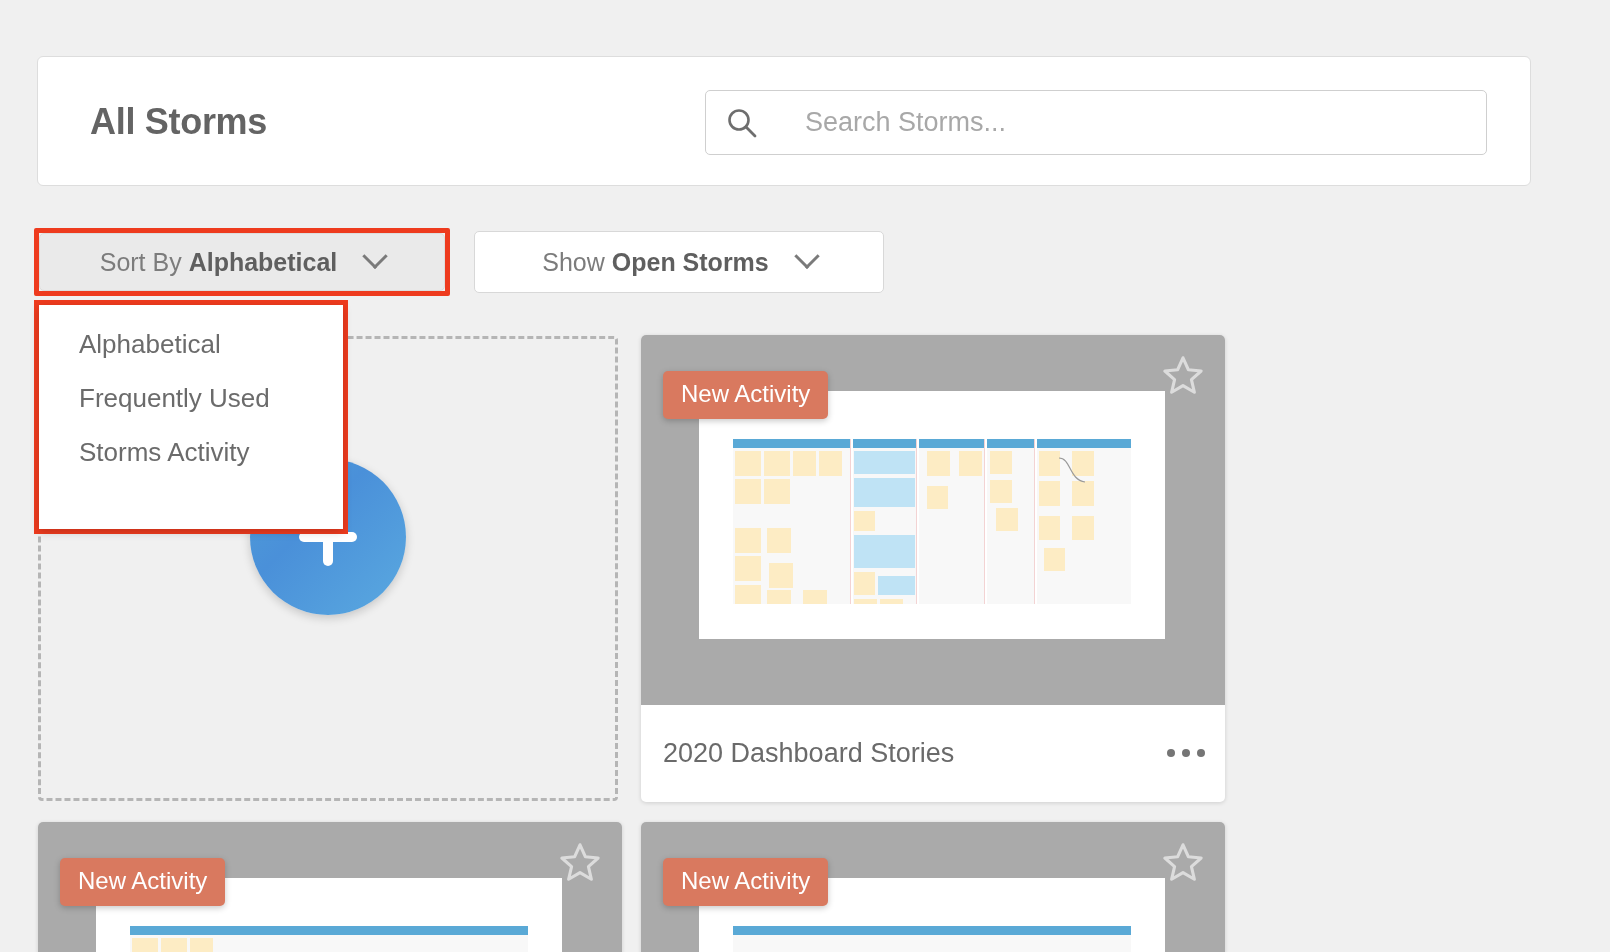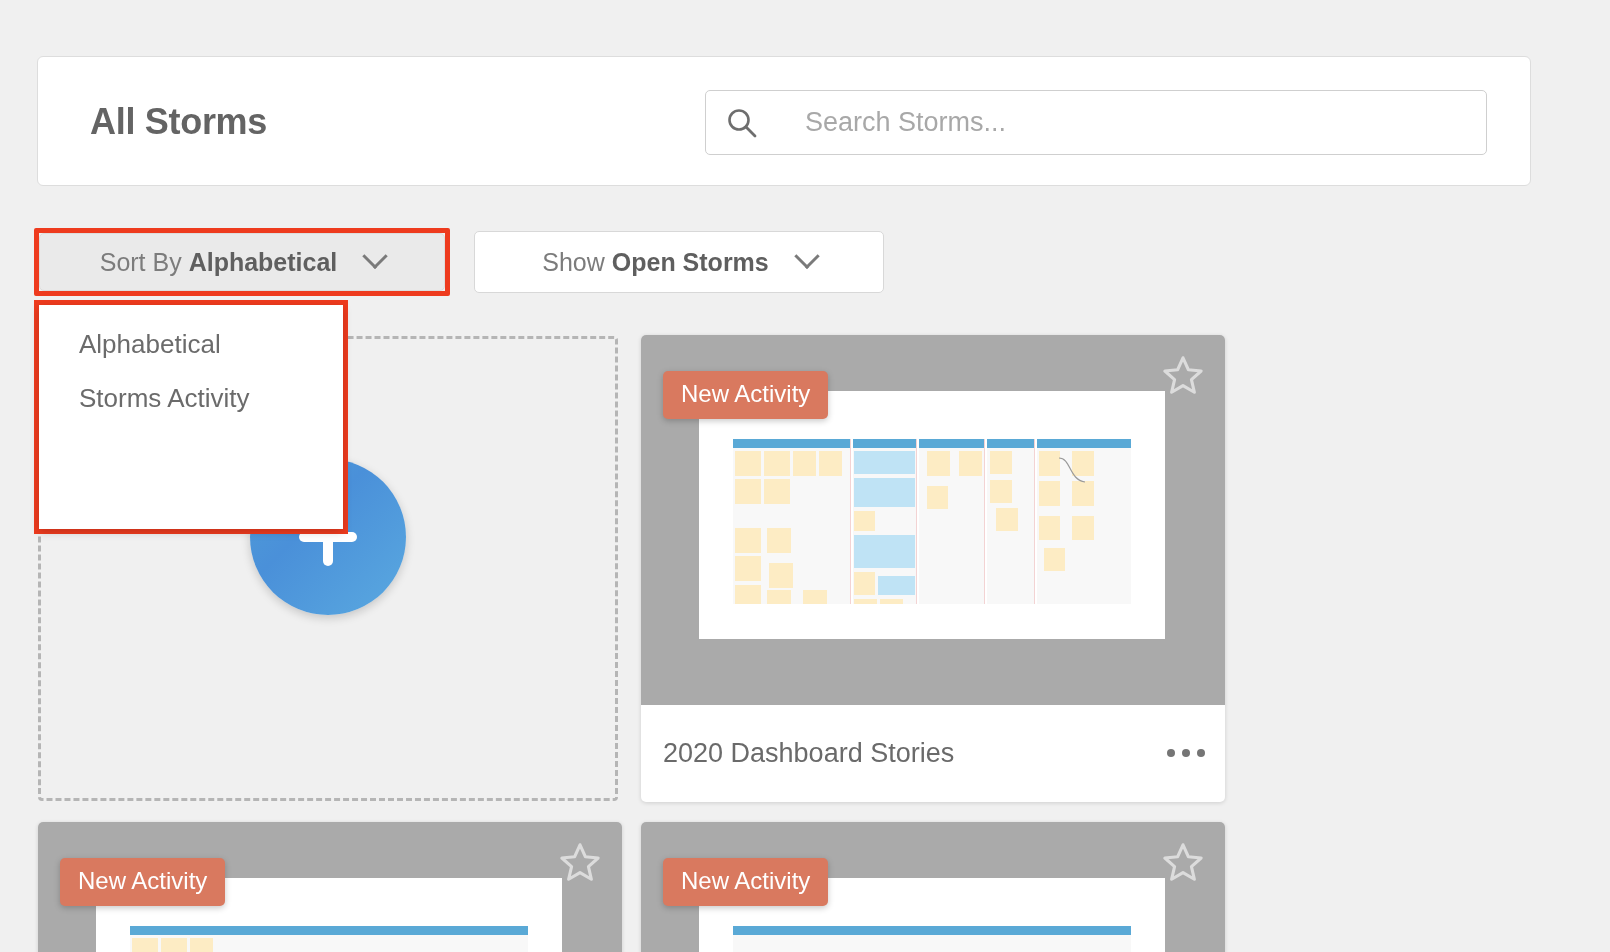--- a/index.html
+++ b/index.html
@@ -361,17 +361,18 @@
             <div class="bcol-body"></div>
           </div>
         </div>
       </div>
     </div>
 
   </div>
 
   <div class="menu">
     <div class="menu-item">Alphabetical</div>
+    <div class="menu-item">Frequently Used</div>
     <div class="menu-item">Storms Activity</div>
   </div>
   <div class="menu-highlight"></div>
 
 </div>
 
 </body></html>

